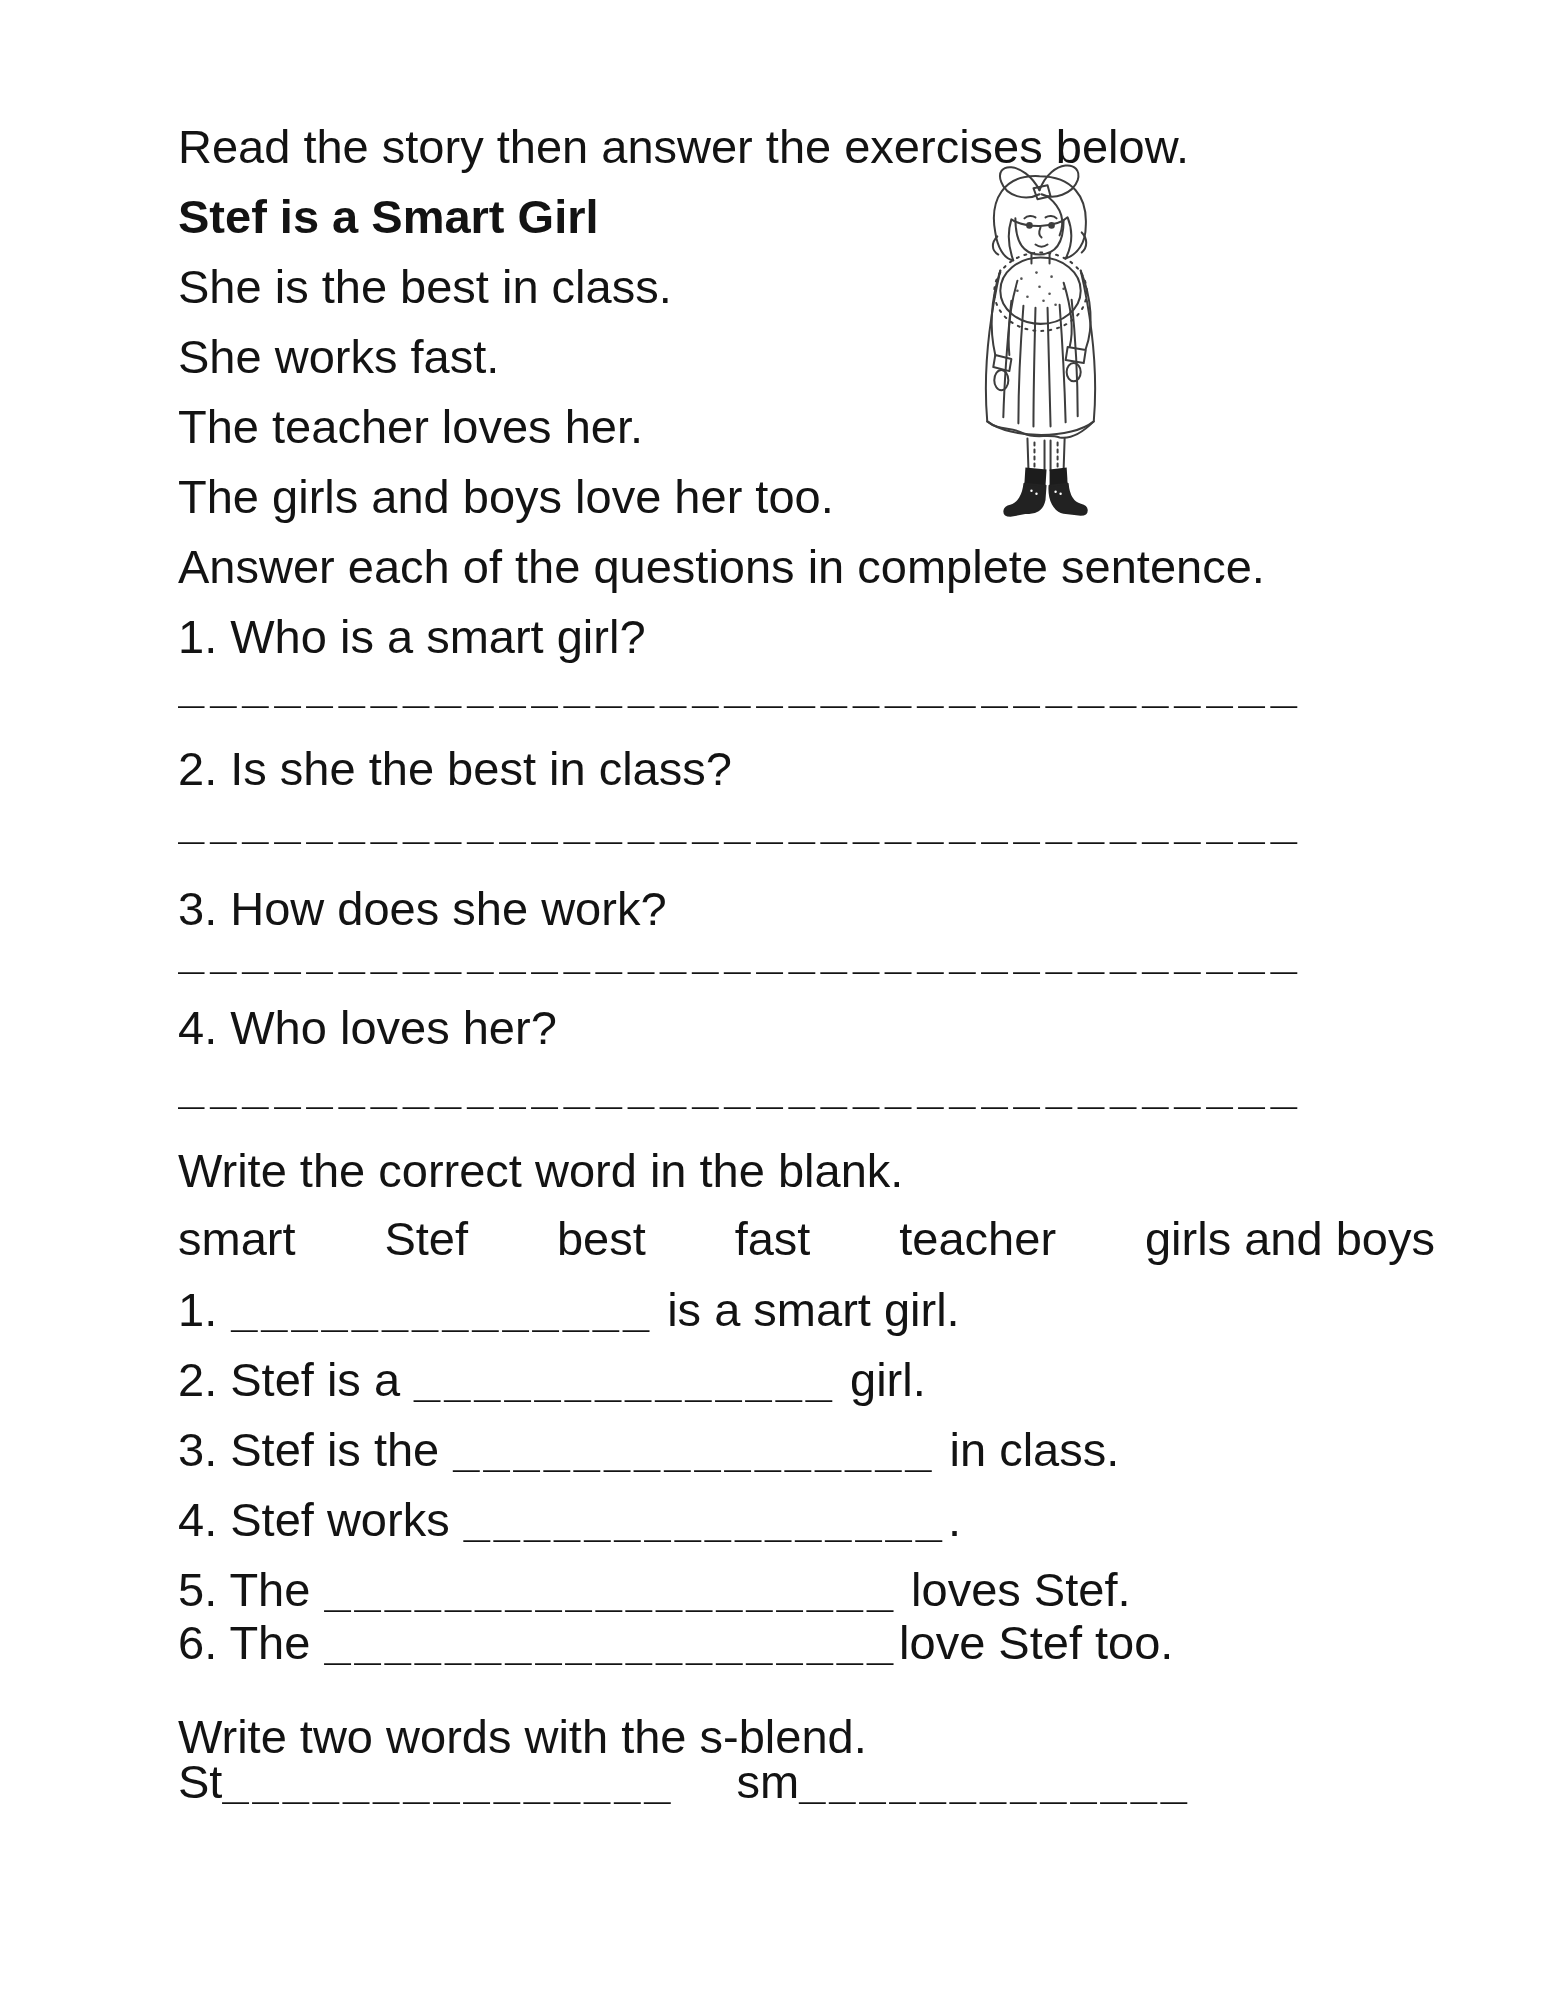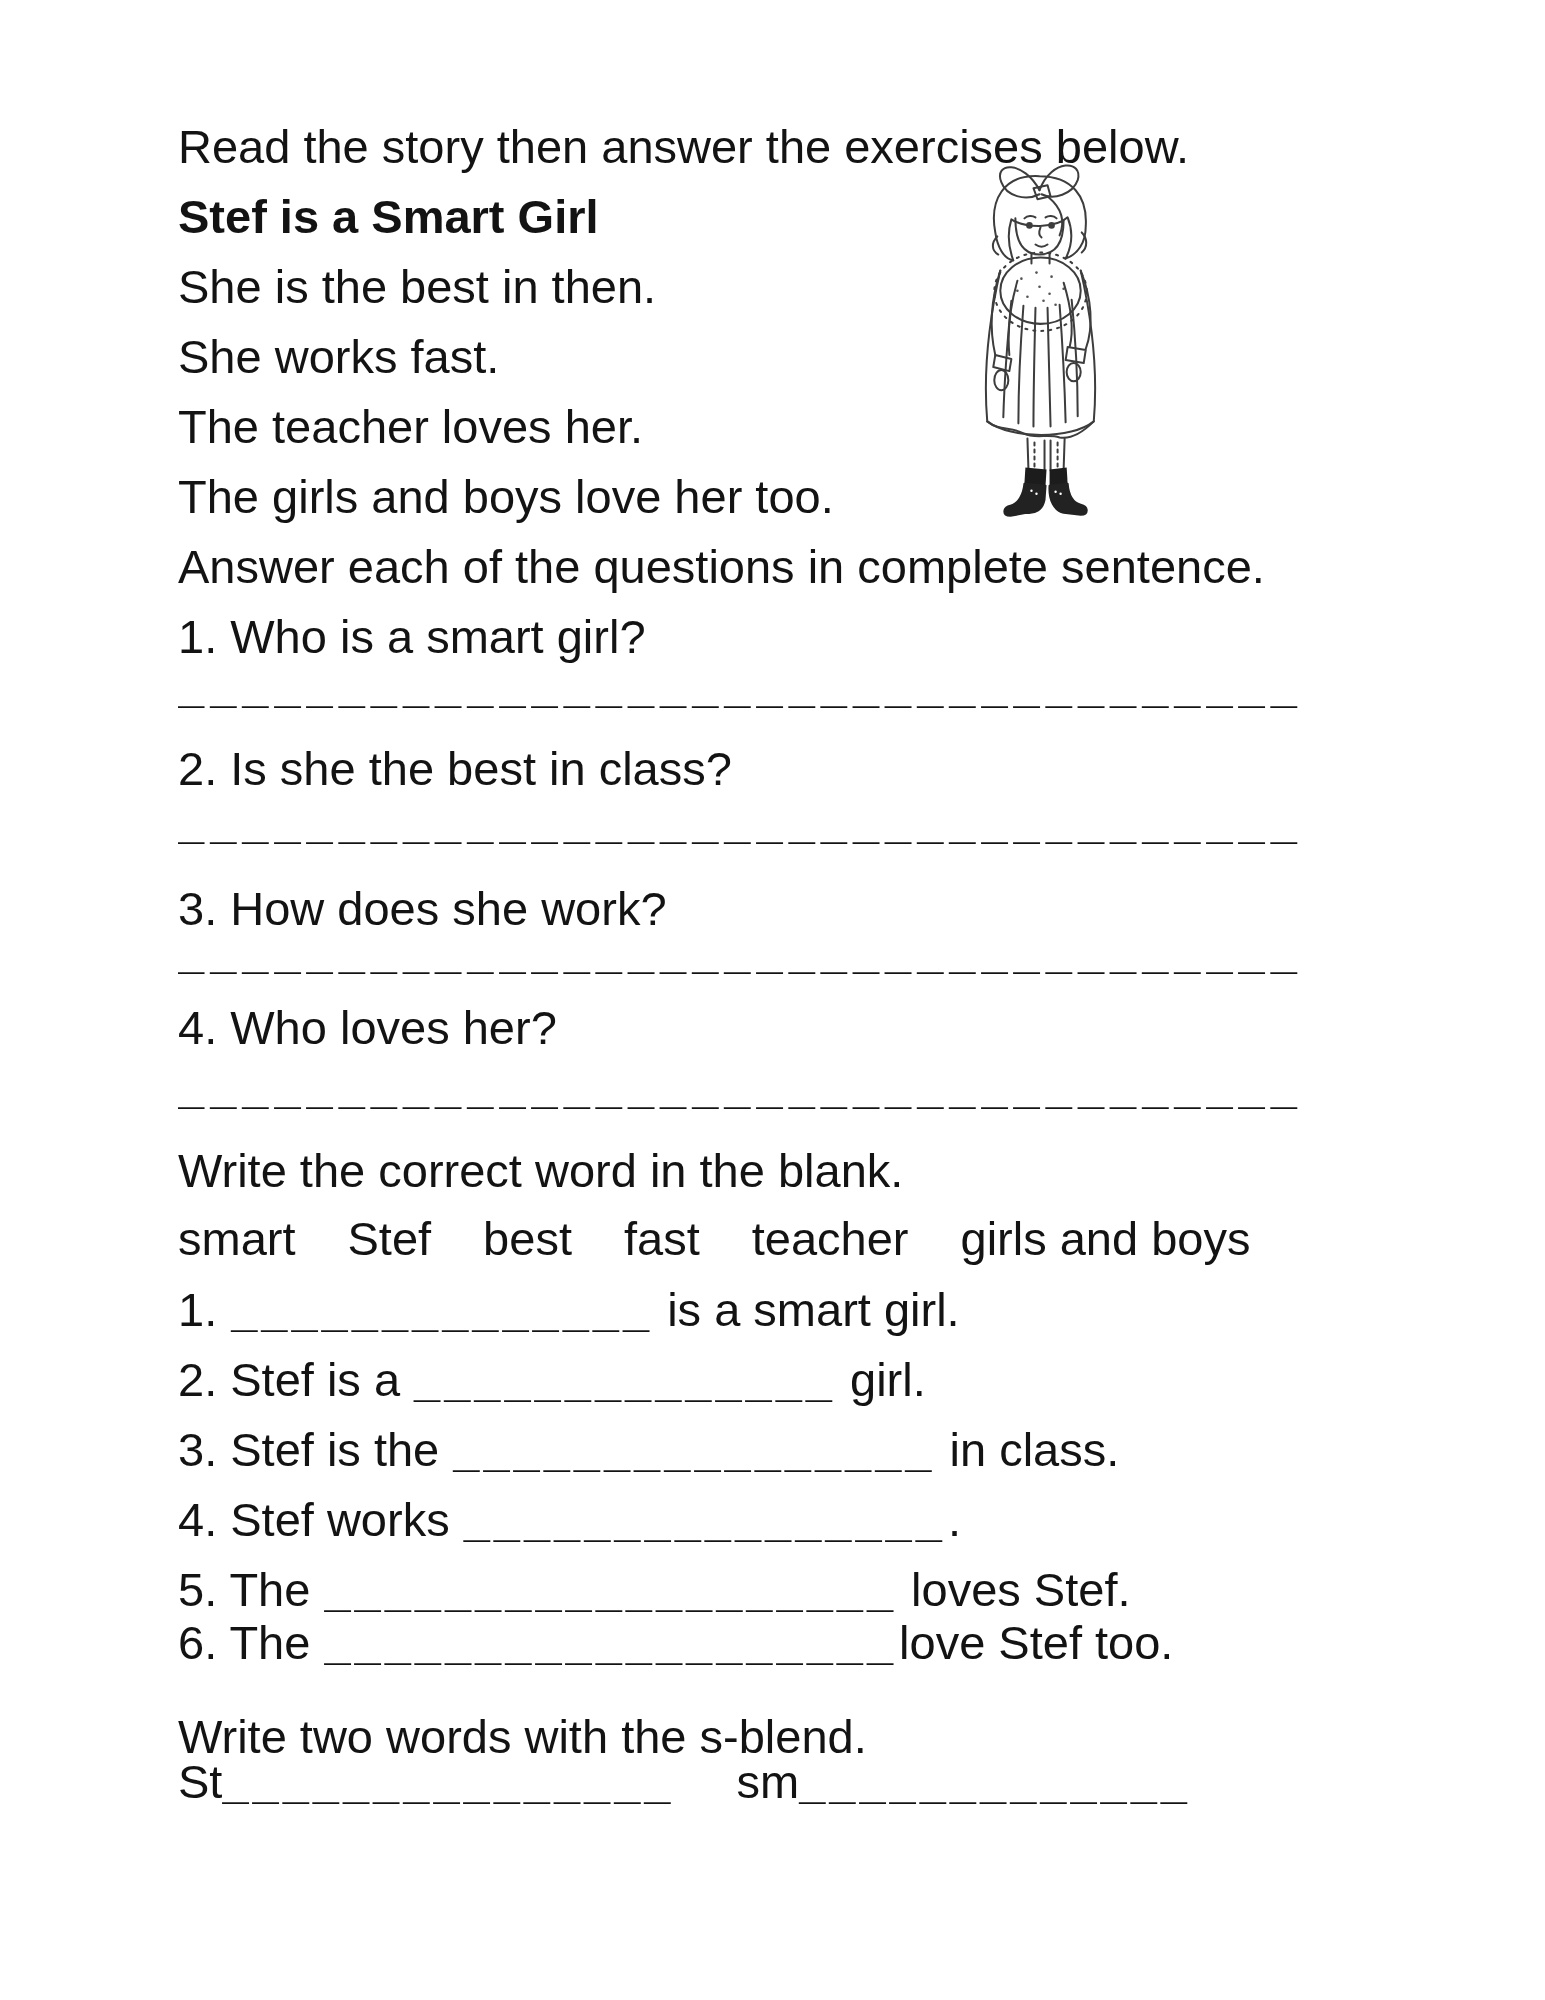--- a/index.html
+++ b/index.html
@@ -9,21 +9,21 @@
     color:#131313;
   }
   .content { position:absolute; inset:0; padding:112px 110px 0 178px; box-sizing:border-box; }
   .line { margin:0; font-size:47px; line-height:70px; white-space:nowrap; }
   .bold { font-weight:700; }
   .answer-line {
     margin:0; font-size:47px; line-height:70px; font-weight:700;
     letter-spacing:6px; white-space:nowrap; overflow:hidden;
   }
   .blank { font-weight:700; letter-spacing:4px; }
-  .word-bank { display:flex; gap:52px; font-size:47px; line-height:70px; margin:0; }
+  .word-bank { display:flex; gap:52px; font-size:47px; line-height:70px; margin:0;justify-content:space-between; }
   .item .blank { margin-left:14px; }
   .item .post { margin-left:14px; }
   .item .post.tight { margin-left:2px; }
   .sblend-row { margin:0; font-size:47px; line-height:70px; white-space:nowrap; }
   .sm-group { margin-left:62px; }
   .illustration { position:absolute; left:950px; top:148px; width:178px; height:402px; }
   .page-number {
     position:absolute; left:1322px; top:1868px; width:73px; height:73px;
     border-radius:50%; background:#0c0c0c; display:flex;
     align-items:center; justify-content:center;
@@ -32,21 +32,21 @@
 </style>
 </head>
 <body>
 
 <div class="page">
 
   <div class="content">
 
     <p class="line">Read the story then answer the exercises below.</p>
     <p class="line bold">Stef is a Smart Girl</p>
-    <p class="line">She is the best in then.</p>
+    <p class="line">She is the best in class.</p>
     <p class="line">She works fast.</p>
     <p class="line">The teacher loves her.</p>
     <p class="line">The girls and boys love her too.</p>
 
     <p class="line">Answer each of the questions in complete sentence.</p>
 
     <p class="line">1. Who is a smart girl?</p>
     <p class="answer-line" style="margin-top:-21px">___________________________________</p>
 
     <p class="line" style="margin-top:13px">2. Is she the best in class?</p>

